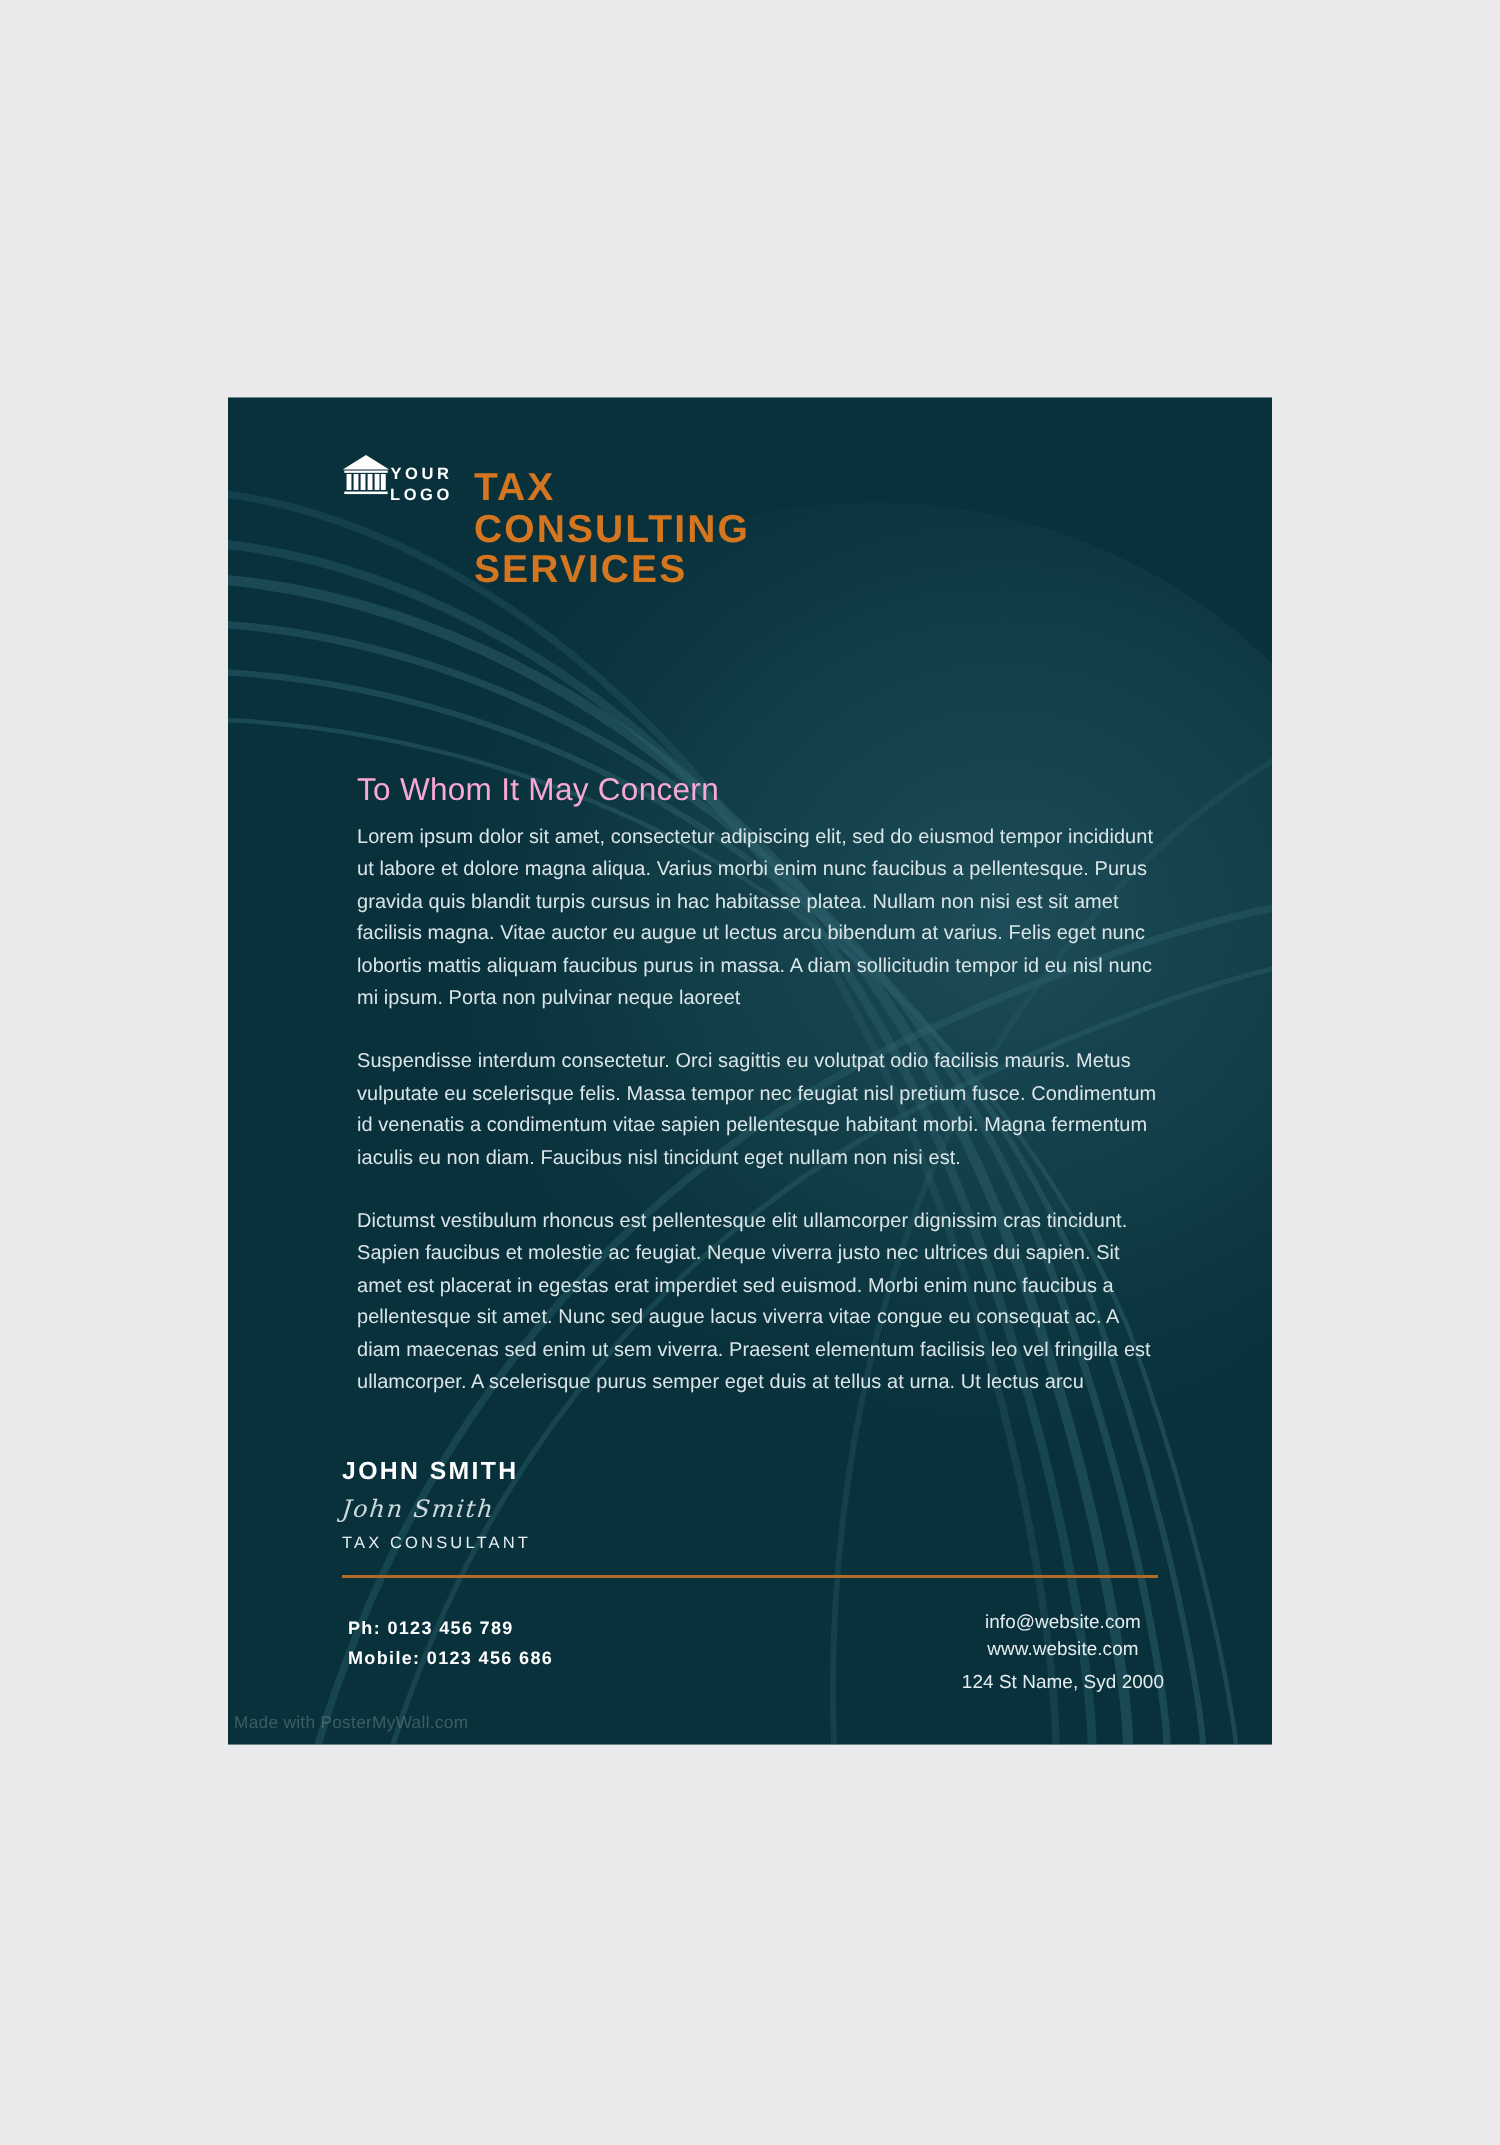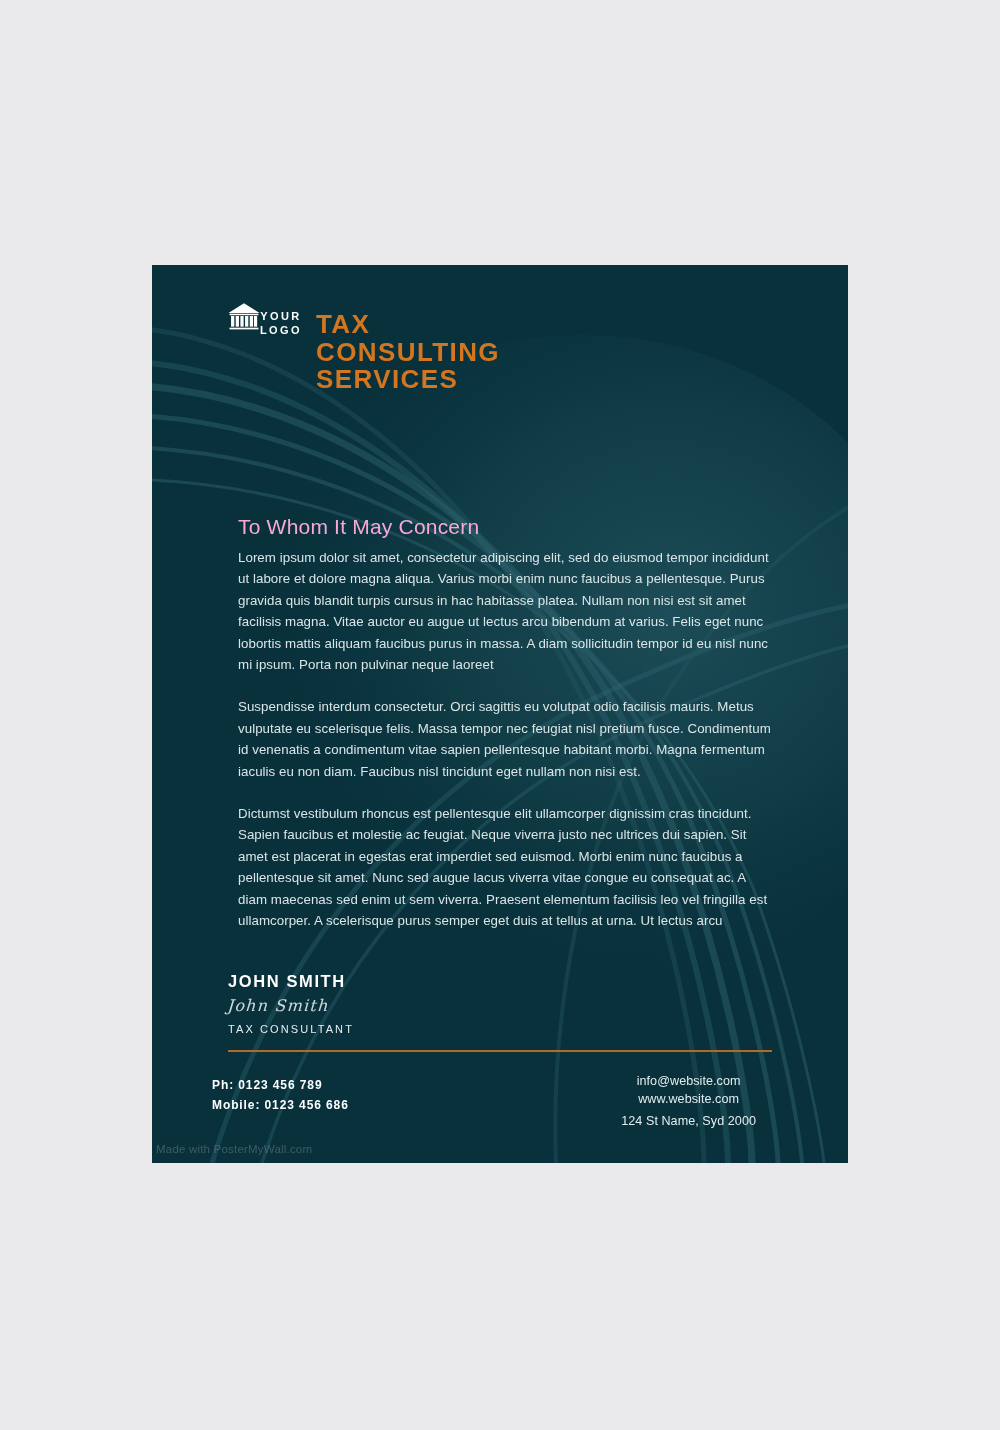--- a/index.html
+++ b/index.html
@@ -146,21 +146,21 @@
     left: 76px;
     top: 785px;
     width: 544px;
     height: 2px;
     background: #b26a27;
   }
 
   
   #footer {
     position: absolute;
-    left: 60px;
+    left: 80px;
     top: 808px;
     width: 544px;
     display: flex;
     justify-content: space-between;
   }
 
   #footer-phones { padding-top: 2px; }
 
   .phone-line {
     color: #ffffff;

